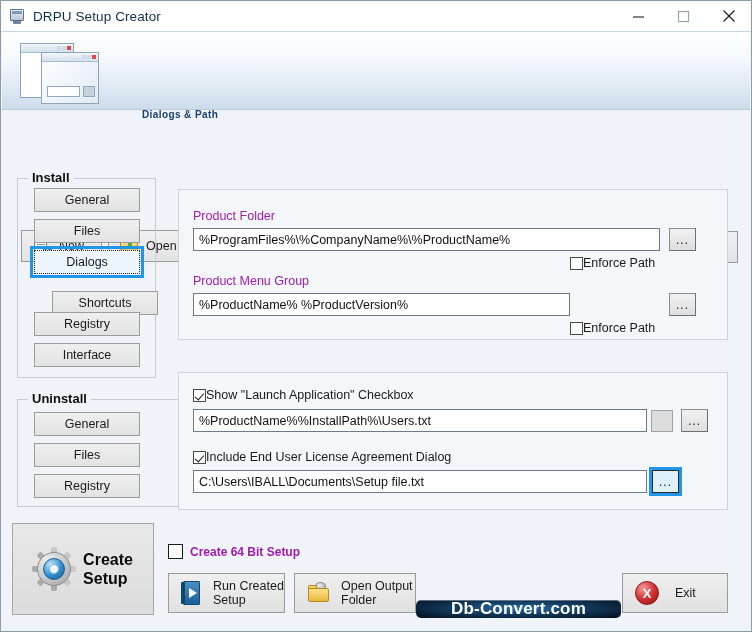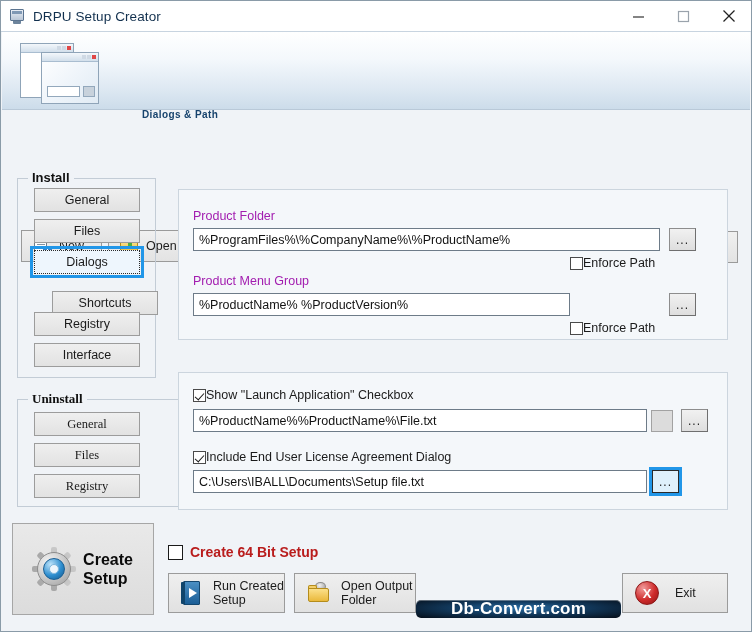--- a/index.html
+++ b/index.html
@@ -268,21 +268,21 @@
     border: 1px solid #1b5f94;
   }
   .gear .hole {
     position: absolute; left: 16px; top: 16px; width: 10px; height: 10px; border-radius: 50%;
     background: #eef6fc; border: 1px solid #7fb6dc;
   }
   .create-txt { font-size: 16px; font-weight: bold; color: #0b0b0b; line-height: 19px; }
 
   .bigcb { position: absolute; left: 167px; top: 543px; display: flex; align-items: center; gap: 7px; }
   .bigcb .cbox { width: 15px; height: 15px; border: 1.5px solid #1a1a1a; }
-  .bigcb .lbl { font-size: 14px; font-weight: bold; color: #b91c1c; }
+  .bigcb .lbl { font-size: 12px; font-weight: bold; color: #a21caf; }
 
   .actbtn {
     position: absolute; height: 40px;
     background: linear-gradient(#efefef, #e1e1e1);
     border: 1px solid #9b9b9b;
     display: flex; align-items: center; gap: 10px; padding-left: 12px;
     font-size: 12.5px; color: #1b1b1b;
   }
   .actbtn .txt { line-height: 14.5px; }
 
@@ -447,21 +447,21 @@
   <div class="gbox" style="left:16px; top:177px; width:139px; height:200px;">
     <div class="legend">Install</div>
     <div class="sbtn" style="top:9px;">General</div>
     <div class="sbtn" style="top:40px;">Files</div>
     <div class="sbtn sel" style="top:71px;">Dialogs</div>
     <div class="sbtn" style="top:112px;margin-left:18px;">Shortcuts</div>
     <div class="sbtn" style="top:133px;">Registry</div>
     <div class="sbtn" style="top:164px;">Interface</div>
   </div>
 
-  <div class="gbox" style="left:16px; top:398px; width:168px; height:108px;font-family:Liberation Serif, serif;">
+  <div class="gbox" style="left:16px; top:398px; width:168px; height:108px;">
     <div class="legend">Uninstall</div>
     <div class="sbtn" style="top:12px;">General</div>
     <div class="sbtn" style="top:43px;">Files</div>
     <div class="sbtn" style="top:74px;">Registry</div>
   </div>
 
   <div class="panel" style="left:177px; top:188px; width:550px; height:151px;">
 
     <div class="flabel" style="left:14px; top:19px;">Product Folder</div>
     <div class="tinput" style="left:14px; top:38px; width:467px;">%ProgramFiles%\%CompanyName%\%ProductName%</div>
@@ -479,21 +479,21 @@
       <span>Enforce Path</span>
     </div>
   </div>
 
   <div class="panel" style="left:177px; top:371px; width:550px; height:138px;">
 
     <div class="cbrow" style="left:14px; top:15px;">
       <span class="cbox checked"></span>
       <span>Show "Launch Application" Checkbox</span>
     </div>
-    <div class="tinput" style="left:14px; top:36px; width:454px;">%ProductName%%ProductName%\File.txt</div>
+    <div class="tinput" style="left:14px; top:36px; width:454px;">%ProductName%%InstallPath%\Users.txt</div>
     <div class="graybtn" style="left:472px; top:37px;"></div>
     <div class="dotsbtn" style="left:502px; top:36px;">...</div>
 
     <div class="cbrow" style="left:14px; top:77px;">
       <span class="cbox checked"></span>
       <span>Include End User License Agreement Dialog</span>
     </div>
     <div class="tinput" style="left:14px; top:97px; width:454px;">C:\Users\IBALL\Documents\Setup file.txt</div>
     <div class="dotsbtn focus" style="left:473px; top:97px;">...</div>
   </div>

